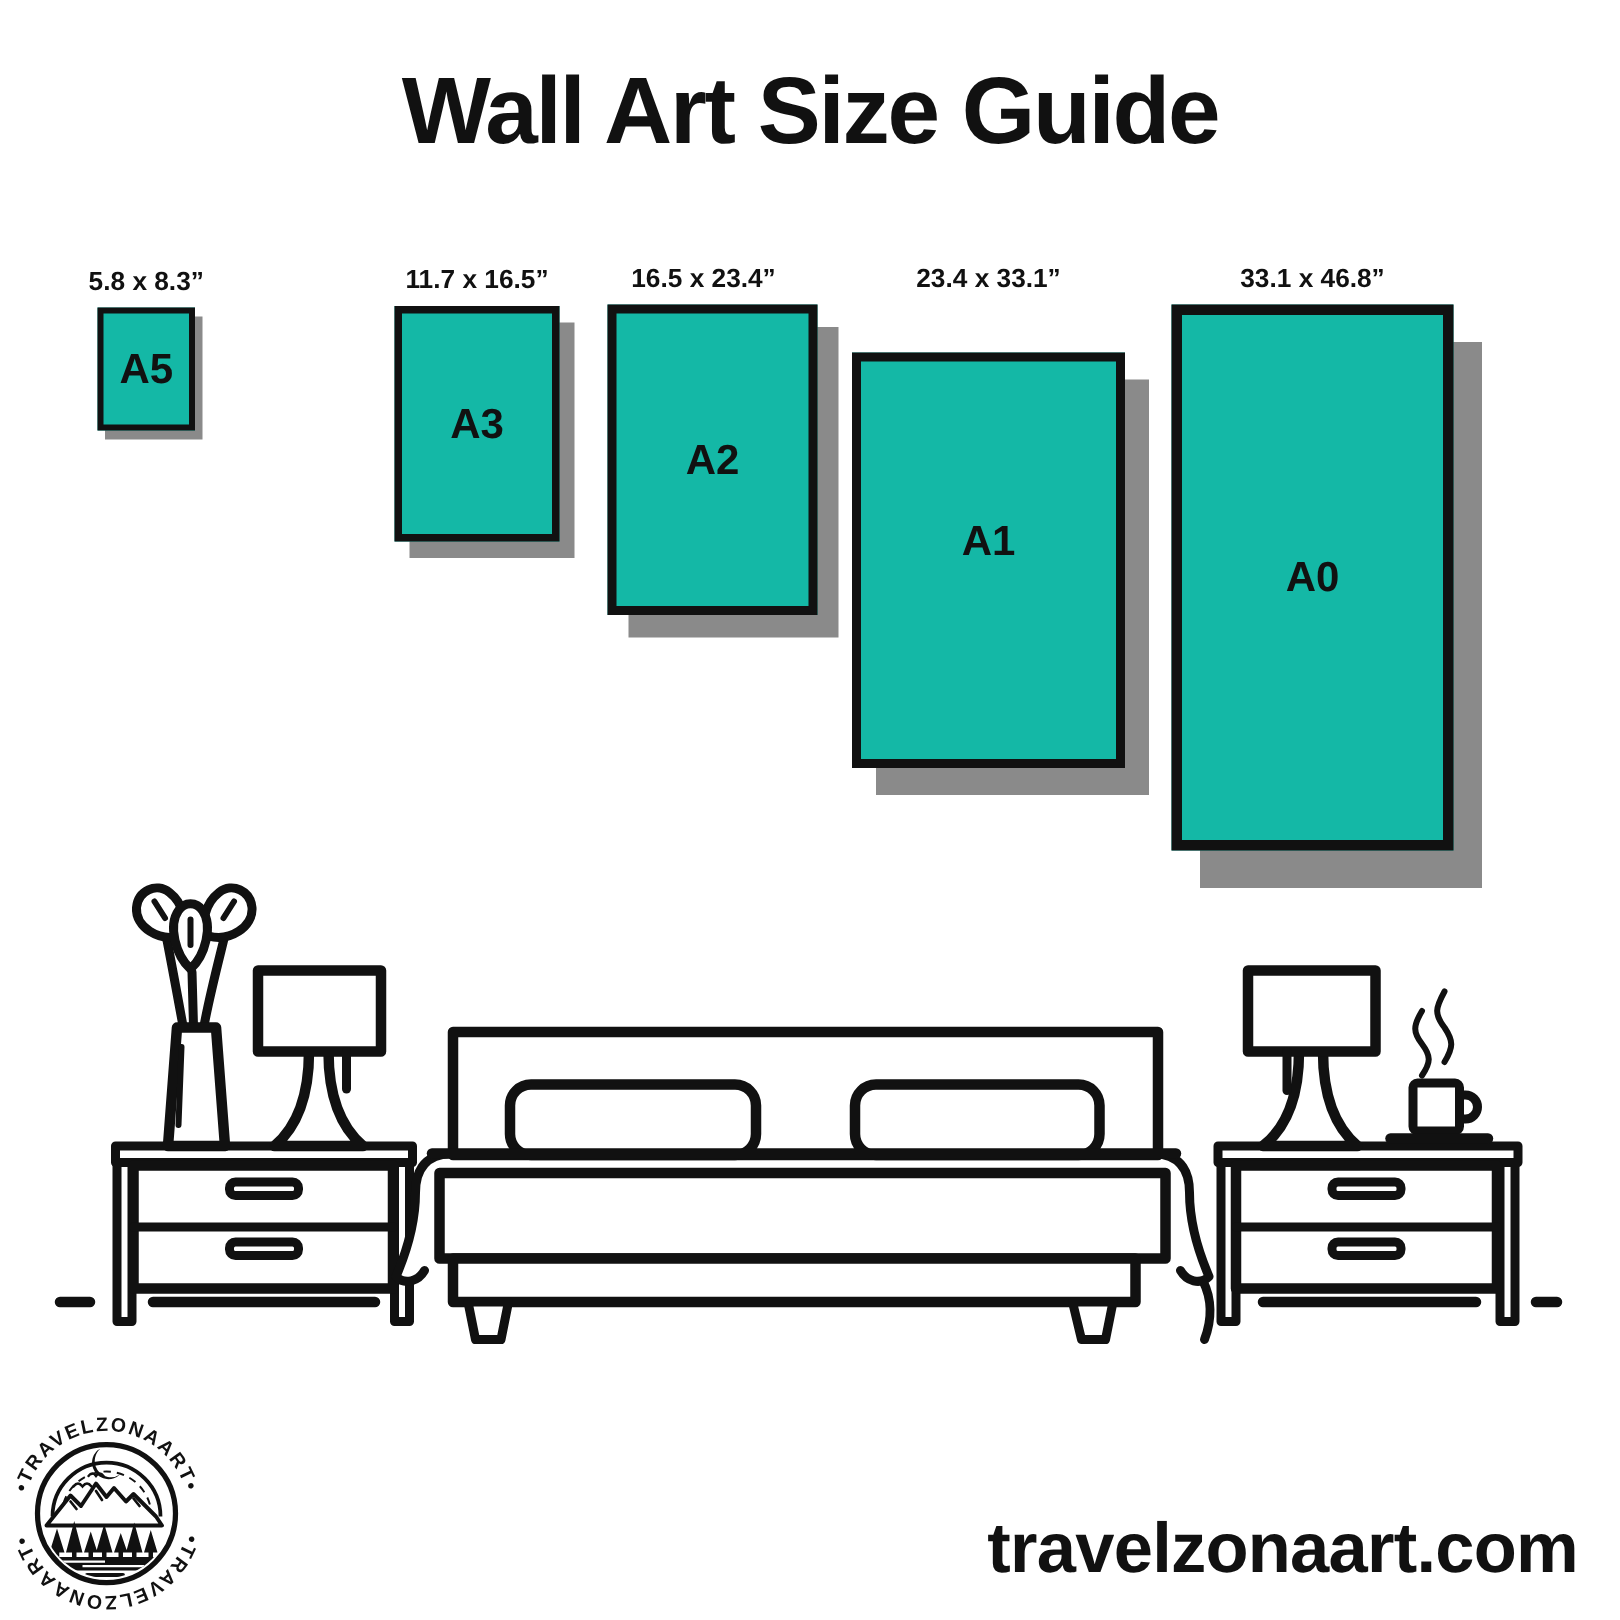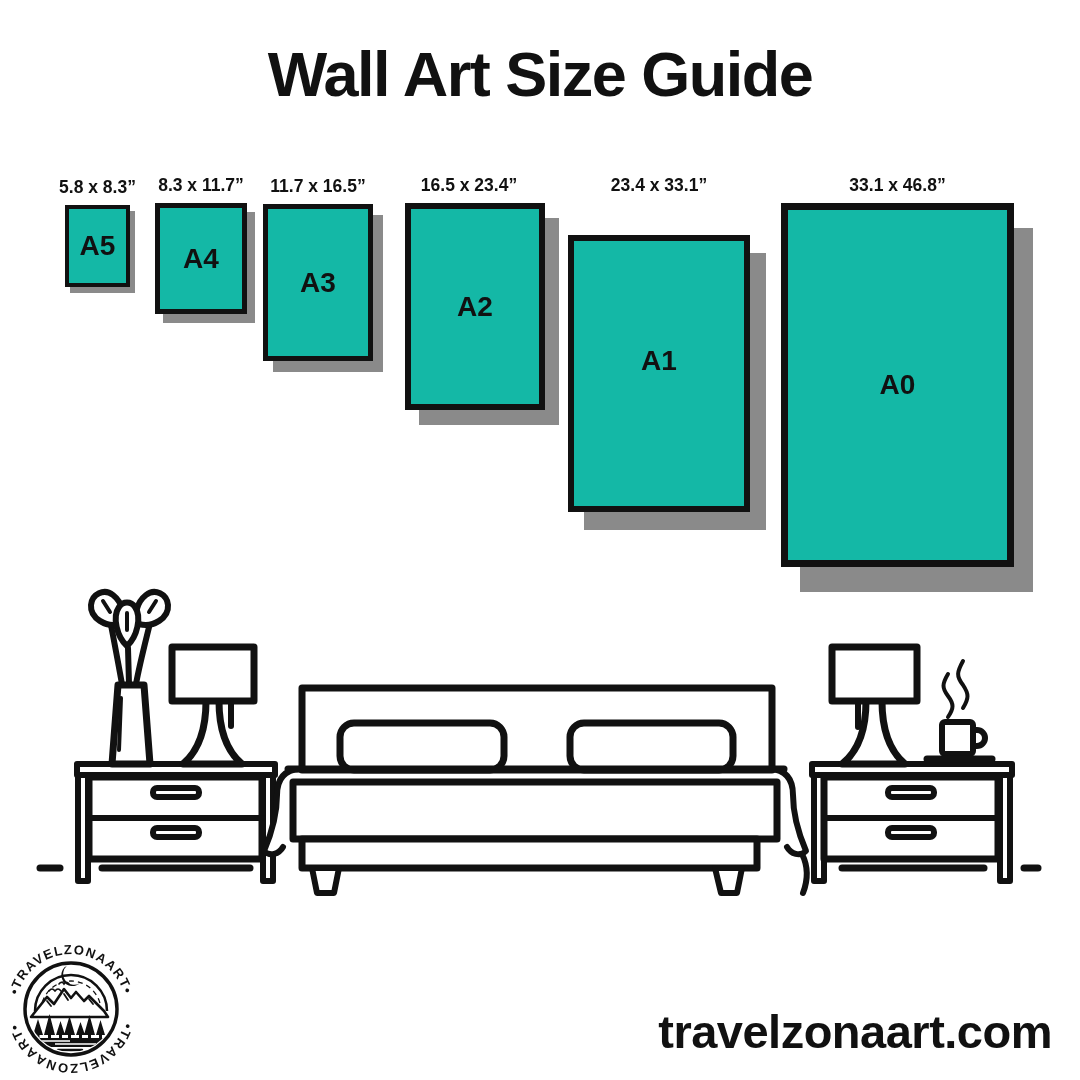--- a/index.html
+++ b/index.html
@@ -18,21 +18,21 @@
   .b-a5 .size-box{border-width:4px;box-shadow:5px 6px 0 var(--sh);}
   .b-a4{left:155px;top:203px;width:92px;height:111px;}
   .b-a4 .size-box{box-shadow:8px 9px 0 var(--sh);}
   .b-a3{left:263px;top:204px;width:110px;height:157px;}
   .b-a3 .size-box{box-shadow:10px 11px 0 var(--sh);}
   .b-a2{left:393px;top:203px;width:140px;height:207px;padding-left:12px;}
   .b-a2 .size-box{border-width:6px;box-shadow:14px 15px 0 var(--sh);}
   .b-a1{left:568px;top:203px;width:182px;height:277px;}
   .b-a1 .size-box{border-width:6px;box-shadow:16px 18px 0 var(--sh);margin-top:32px;}
   .b-a1 .size-label{position:relative;top:-13px;}
-  .b-a0{left:781px;top:203px;width:233px;height:364px;}
+  .b-a0{left:781px;top:203px;width:188px;height:364px;}
   .b-a0 .size-box{border-width:7px;box-shadow:19px 25px 0 var(--sh);text-align:right;}
   .scene{position:absolute;left:0;top:575px;width:1080px;height:330px;}
   .logo{position:absolute;left:5px;top:928px;width:132px;height:152px;}
   .website{position:absolute;right:28px;top:1004px;font-size:47px;font-weight:bold;letter-spacing:-0.5px;}
   .ln{stroke:var(--ink);stroke-width:7;fill:none;stroke-linecap:round;stroke-linejoin:round;}
   .lnf{stroke:var(--ink);stroke-width:7;fill:#fff;stroke-linecap:round;stroke-linejoin:round;}
   .ln6{stroke:var(--ink);stroke-width:6;fill:none;stroke-linecap:round;stroke-linejoin:round;}
   .ln6f{stroke:var(--ink);stroke-width:6;fill:#fff;stroke-linecap:round;stroke-linejoin:round;}
   .ln4{stroke:var(--ink);stroke-width:4;fill:none;stroke-linecap:round;}
   .fillw{fill:#fff;stroke:none;}
@@ -43,26 +43,20 @@
 <body>
 
 <div class="canvas">
 
   <div class="title">Wall Art Size Guide</div>
 
   <div class="size-group b-a5">
     <div class="size-dims">5.8 x 8.3”</div>
     <div class="size-box">
       <span class="size-label">A5</span>
-    </div>
-  </div>
-  <div class="size-group b-a4">
-    <div class="size-dims">8.3 x 11.7”</div>
-    <div class="size-box">
-      <span class="size-label">A4</span>
     </div>
   </div>
   <div class="size-group b-a3">
     <div class="size-dims">11.7 x 16.5”</div>
     <div class="size-box">
       <span class="size-label">A3</span>
     </div>
   </div>
   <div class="size-group b-a2">
     <div class="size-dims">16.5 x 23.4”</div>

